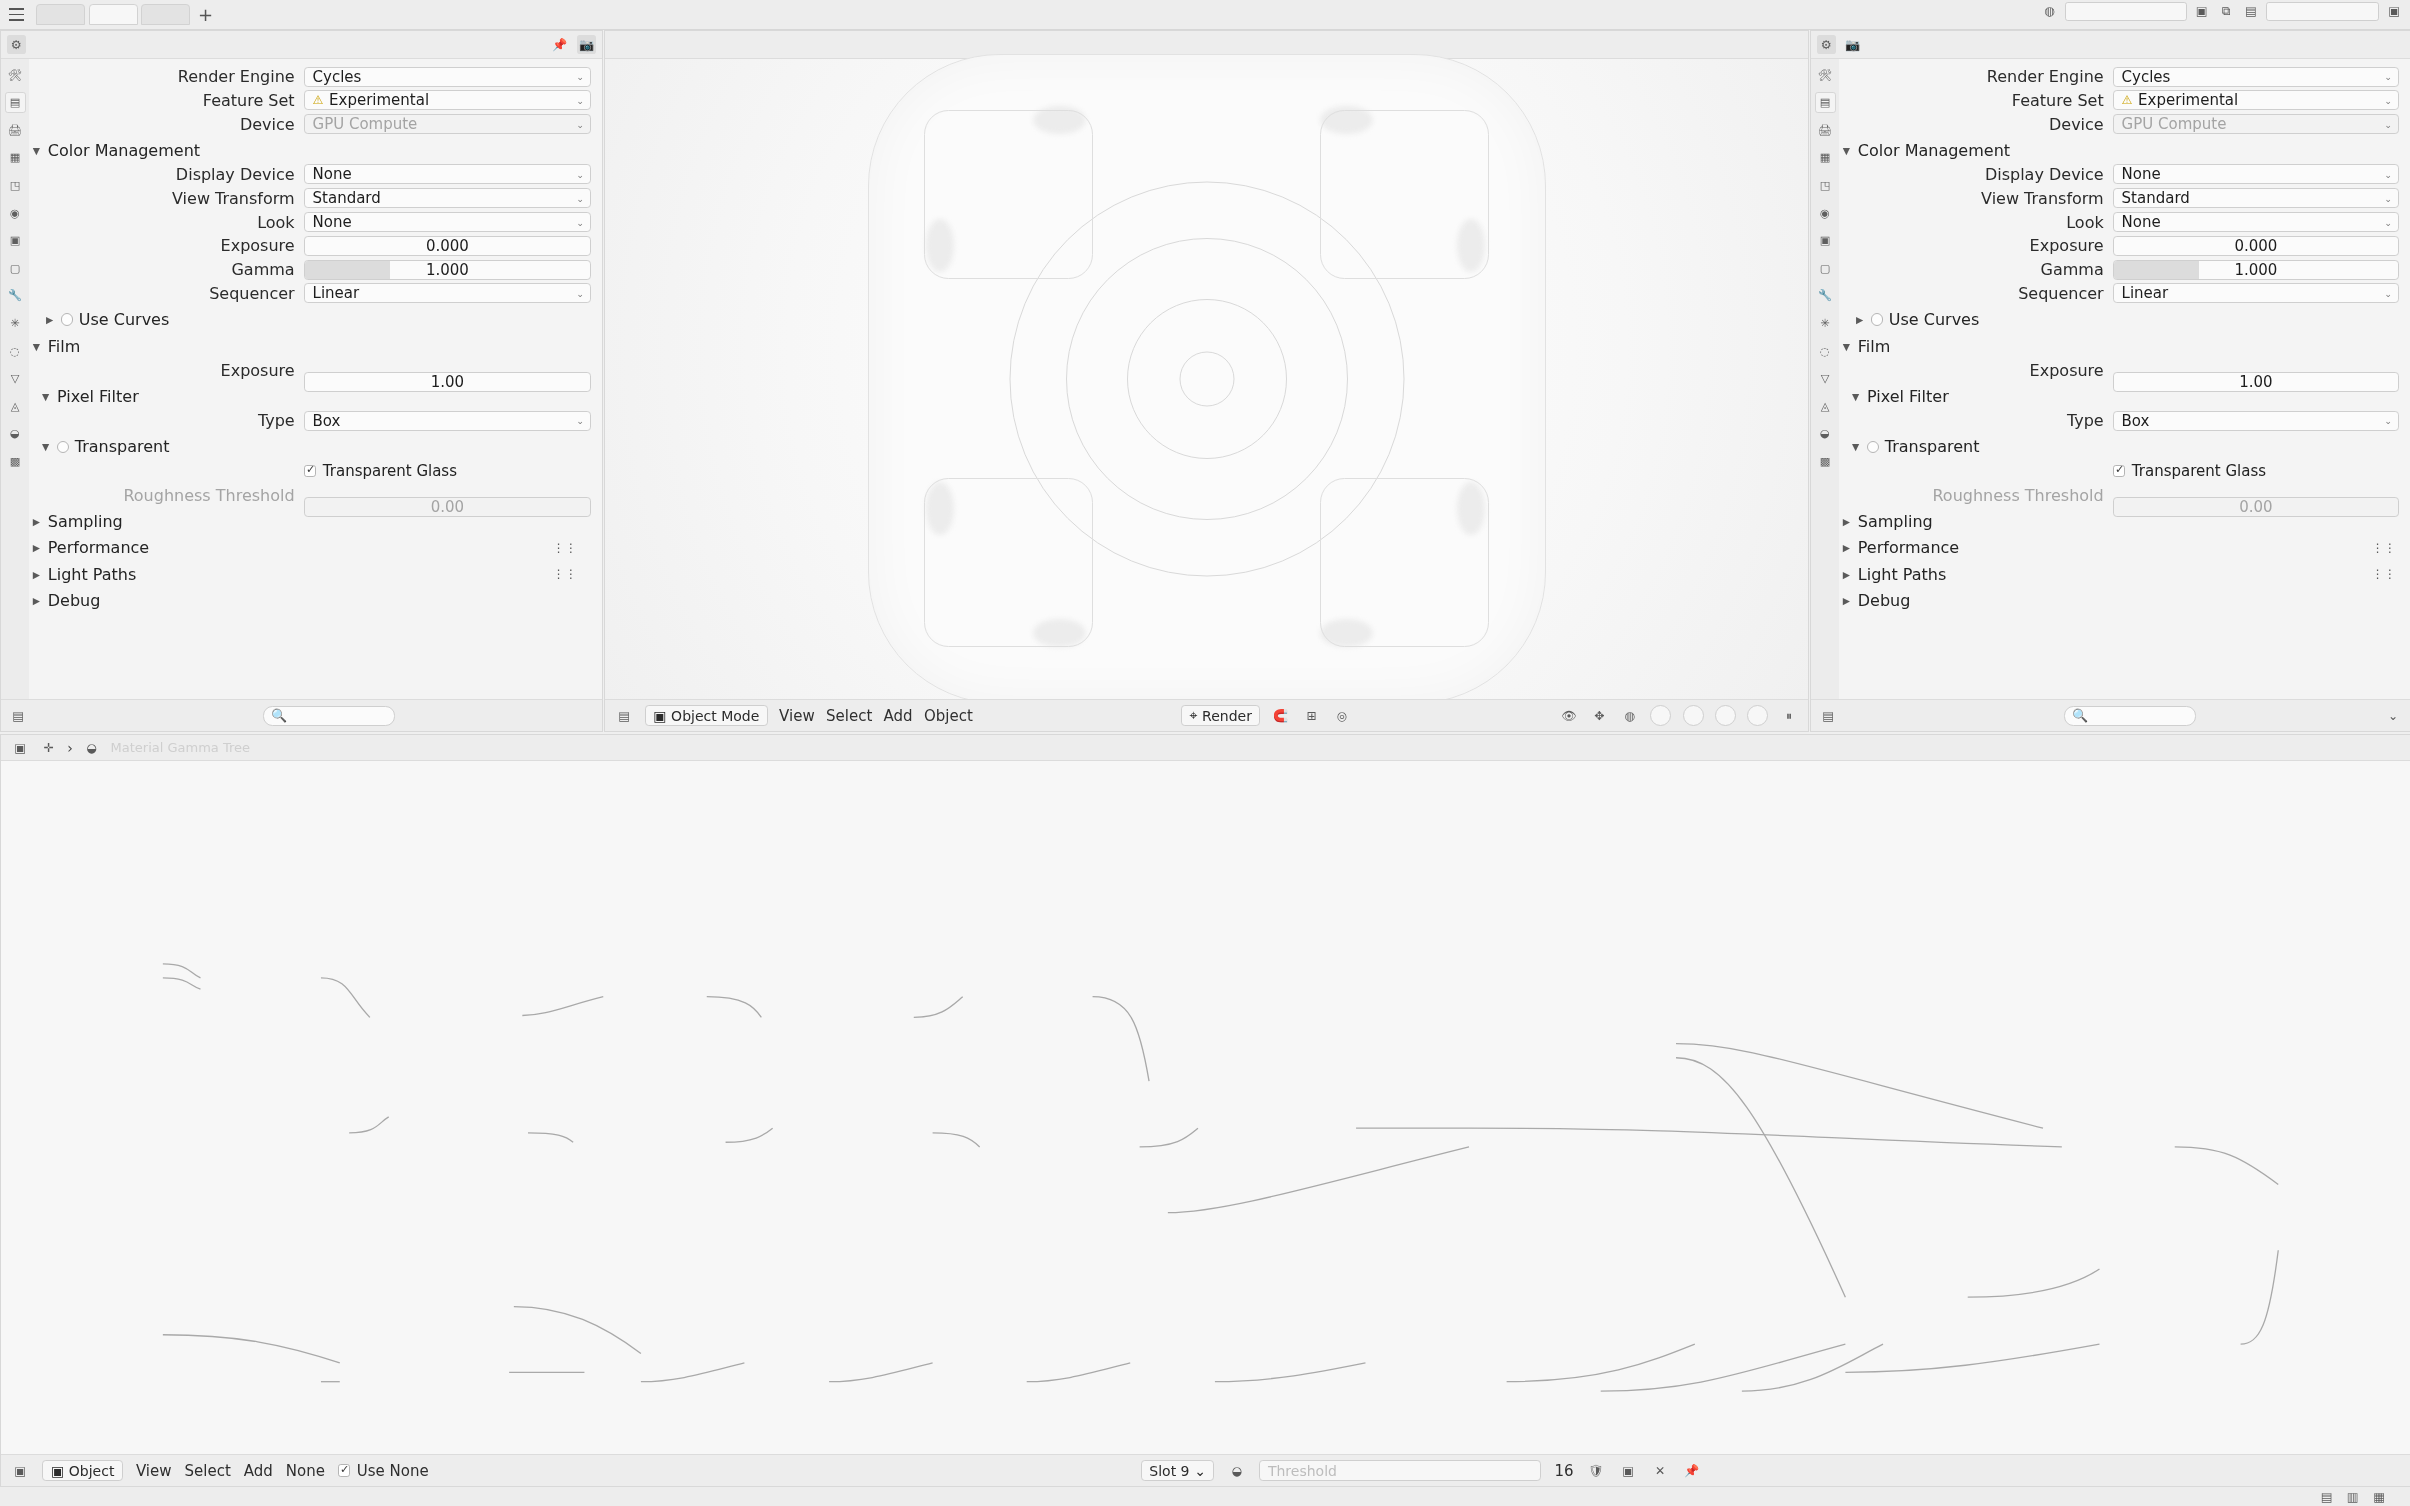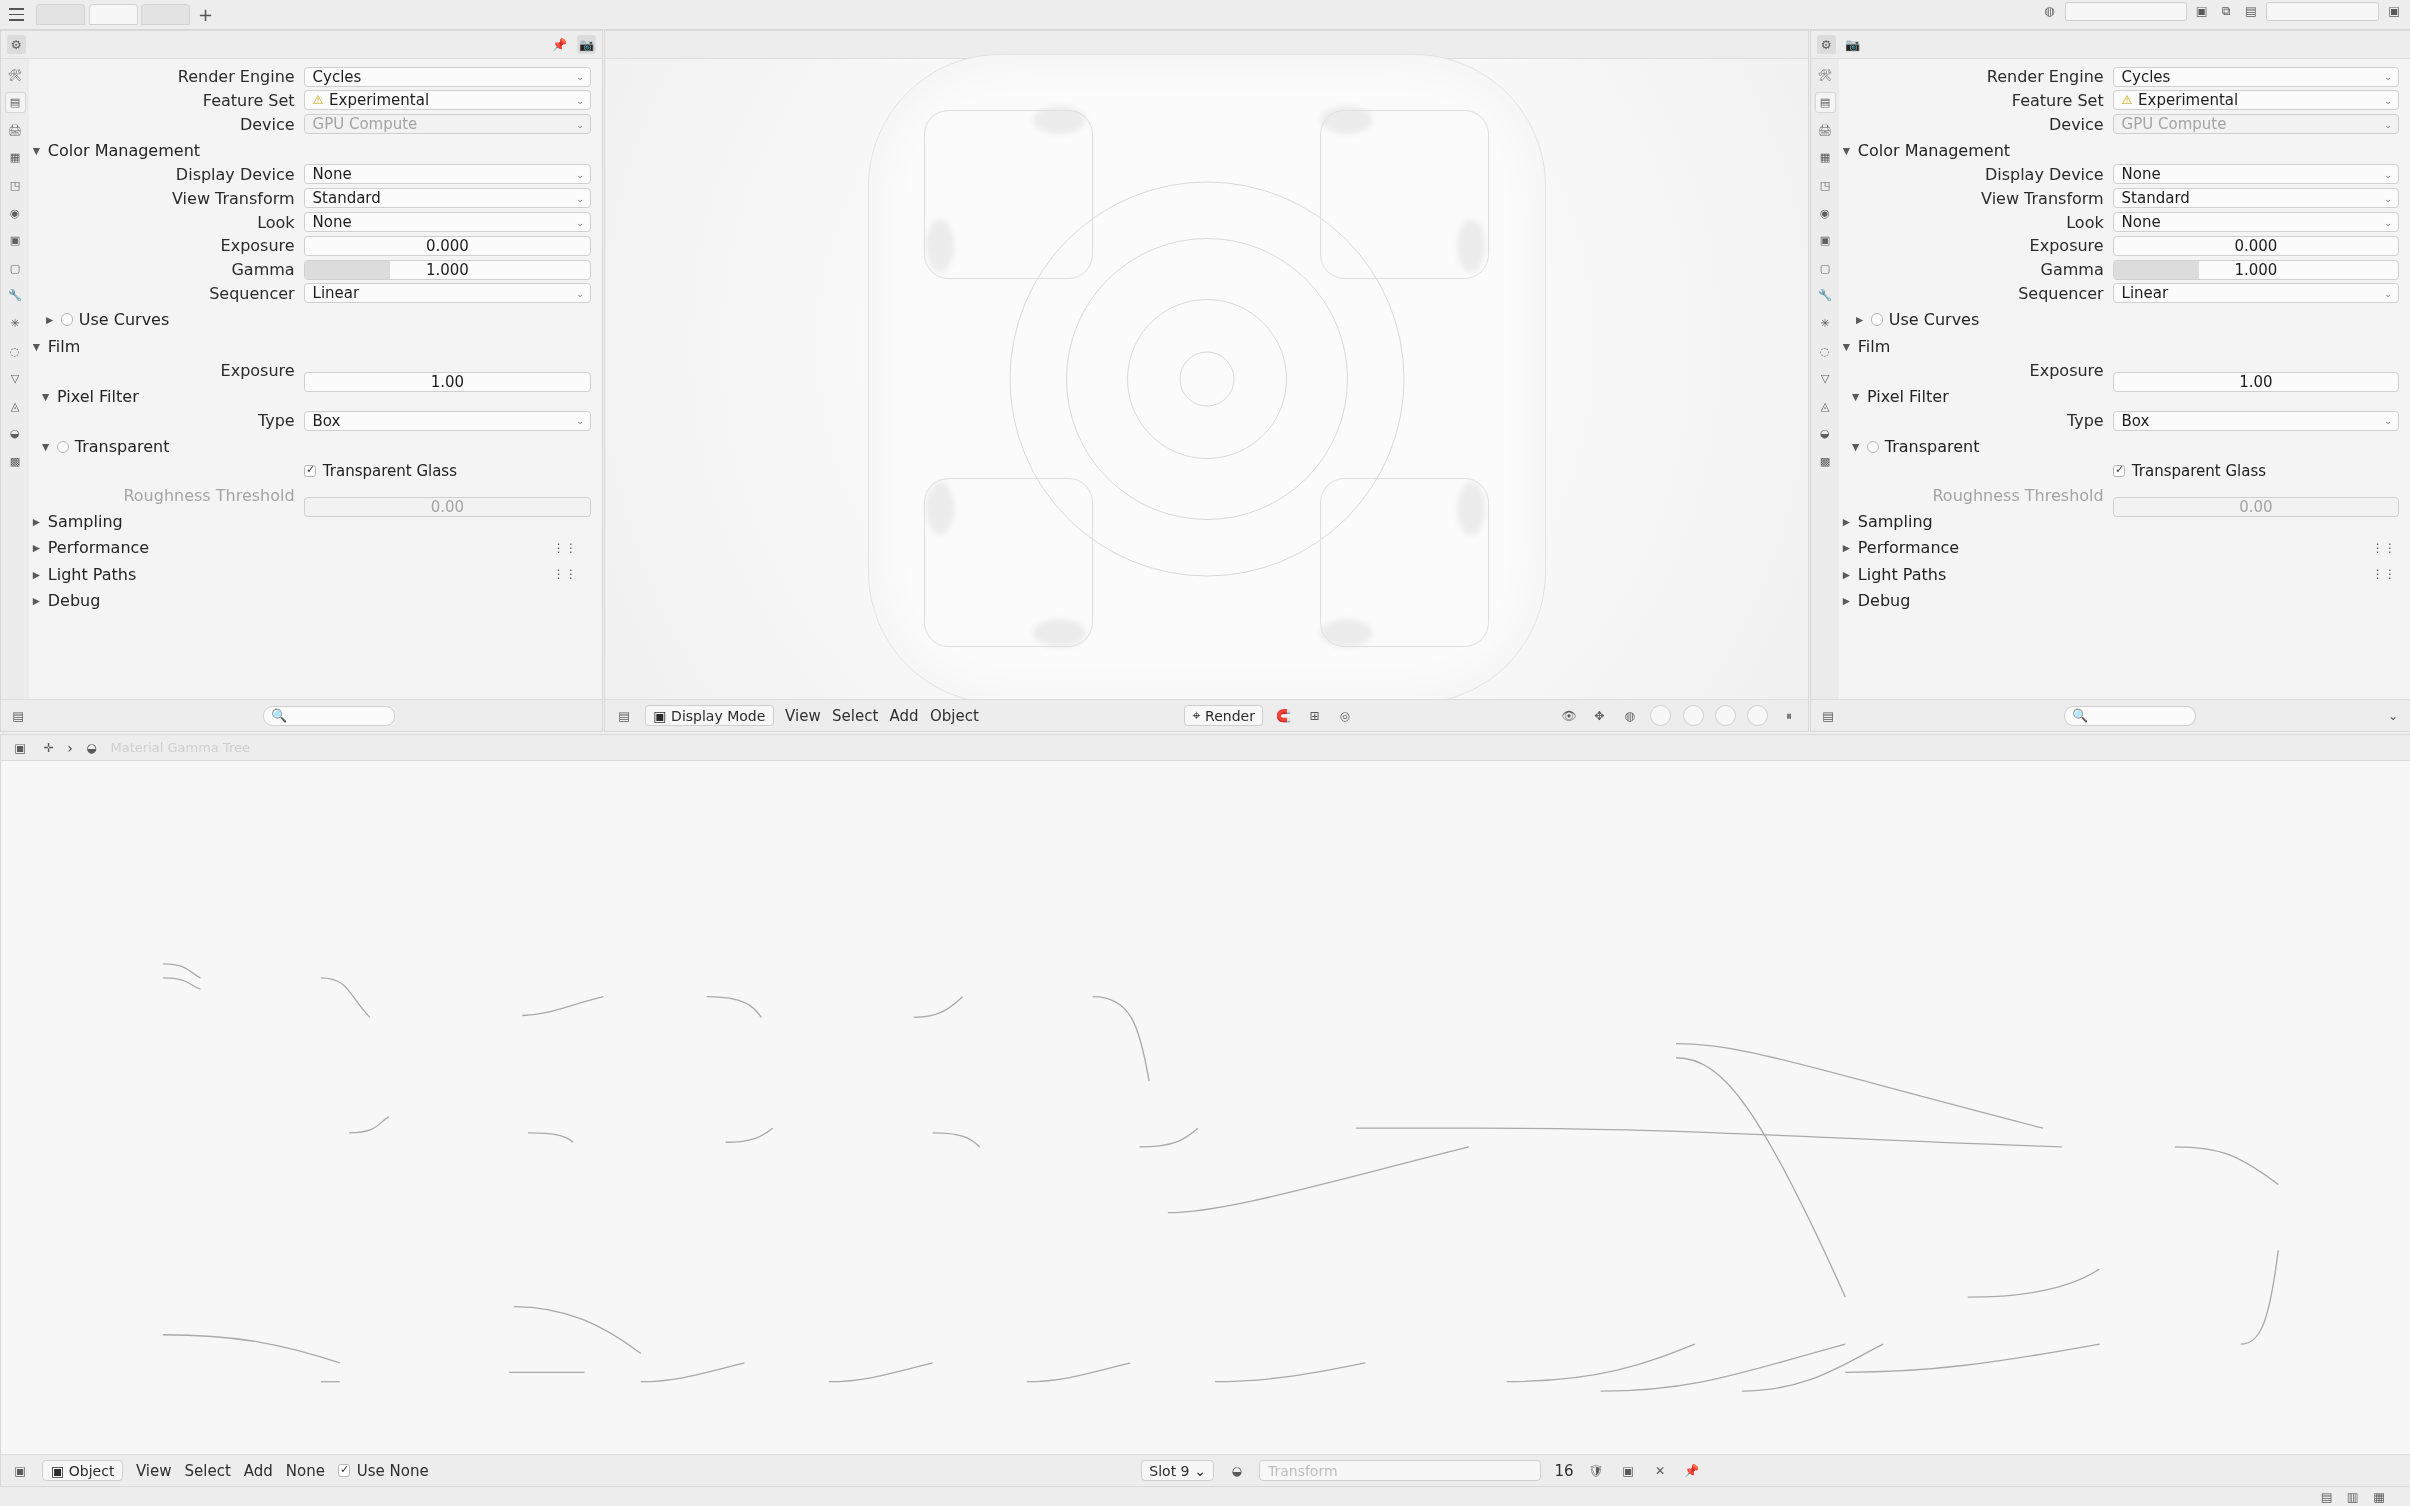--- a/index.html
+++ b/index.html
@@ -339,21 +339,21 @@
         <div class="cell" style="left:56px;top:56px;width:169px;height:169px;"></div>
         <div class="cell" style="left:452px;top:56px;width:169px;height:169px;"></div>
         <div class="cell" style="left:56px;top:424px;width:169px;height:169px;"></div>
         <div class="cell" style="left:452px;top:424px;width:169px;height:169px;"></div>
       </div>
     </div>
     <div class="vp-foot">
       <span class="icon-sq">▤</span>
       <div class="btn-s">
         <span>▣</span>
-        <span>Display Mode</span>
+        <span>Object Mode</span>
       </div>
       <span>View</span>
       <span>Select</span>
       <span>Add</span>
       <span>Object</span>
       <span style="flex:1"></span>
       <div class="btn-s">
         <span>⌖</span>
         <span>Render</span>
       </div>
@@ -601,21 +601,21 @@
         <span class="chk on"></span>
         <span>Use None</span>
       </span>
       <span style="flex:1"></span>
       <div class="btn-s">
         <span>Slot 9</span>
         <span>⌄</span>
       </div>
       <span class="icon-sq">◒</span>
       <div class="btn-s" style="width:282px">
-        <span style="color:#bdbdbd">Transform</span>
+        <span style="color:#bdbdbd">Threshold</span>
       </div>
       <span>16</span>
       <span class="icon-sq">🛡</span>
       <span class="icon-sq">▣</span>
       <span class="icon-sq">✕</span>
       <span class="icon-sq">📌</span>
       <span style="flex:1"></span>
     </div>
   </div>
 

